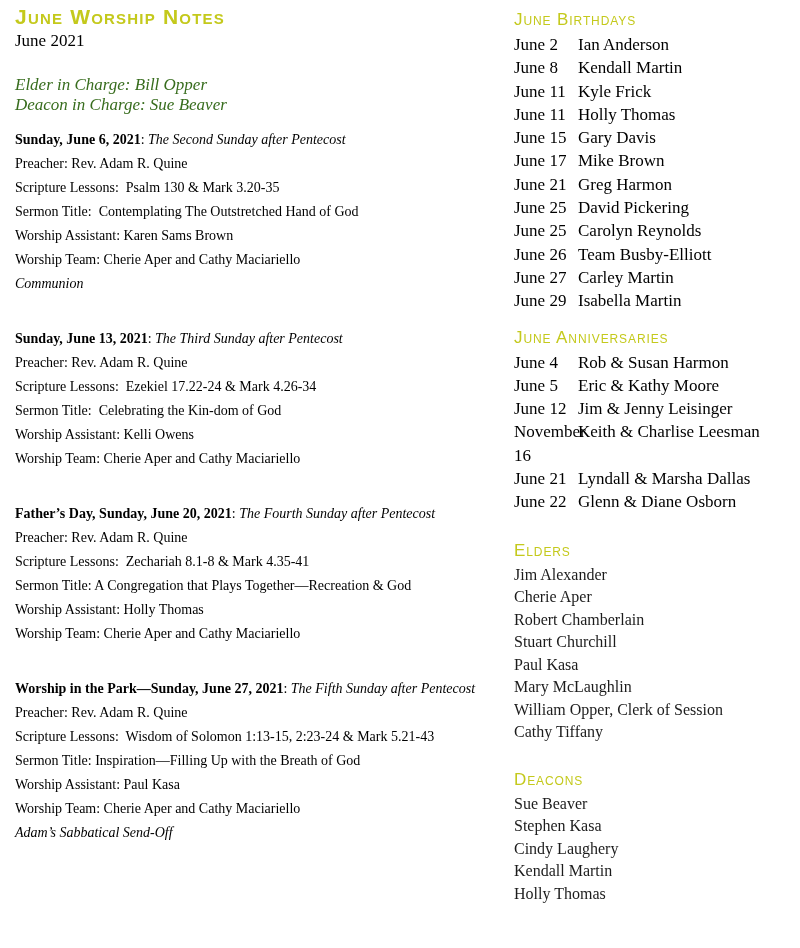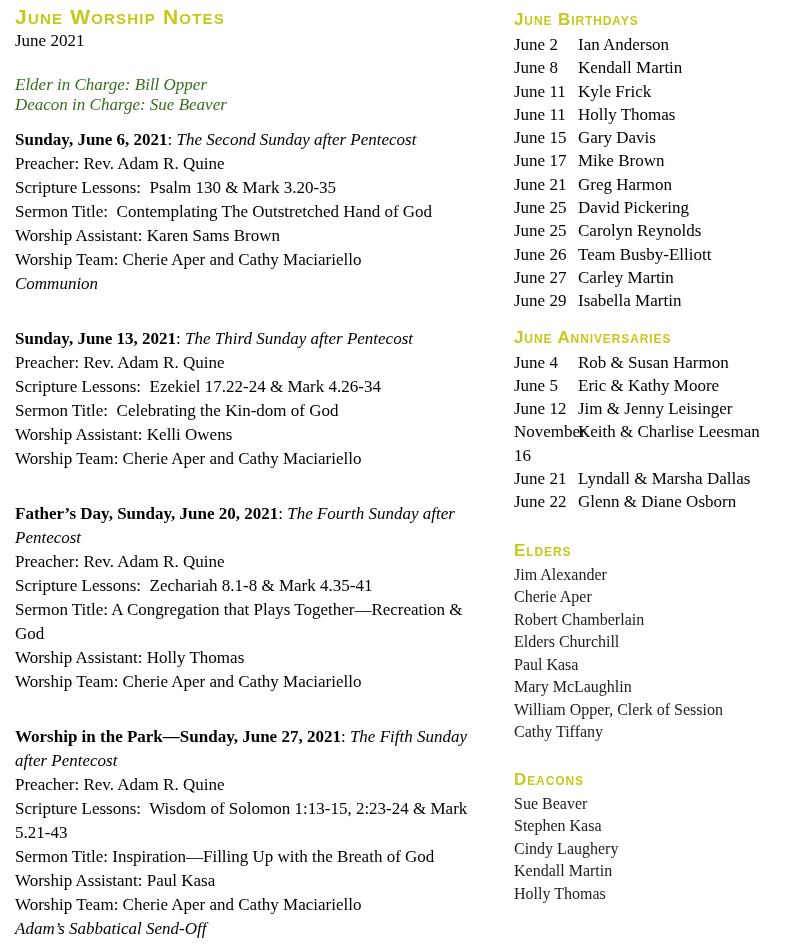--- a/index.html
+++ b/index.html
@@ -17,29 +17,29 @@
     font-size:21px;line-height:24px;color:var(--accent,#c4c91c);margin:0;
   }
   .issue-date{font-size:17px;line-height:21px;margin-top:1px;}
 
   .charges{margin-top:24px;color:var(--green,#386d1e);font-style:italic;}
   .charges .charge-line{font-size:17px;line-height:19.5px;}
 
   #services{margin-top:14px;}
   .service{margin-top:31px;}
   .service:first-child{margin-top:0;}
-  .service .line{font-size:17px;line-height:24px;}
+  .service .line{font-size:14px;line-height:24px;}
   .svc-heading{white-space:pre-wrap;}
   .svc-date{font-weight:bold;}
   .svc-title{font-style:italic;}
   .detail{white-space:pre-wrap;}
   .note{font-style:italic;}
 
   .section-heading{
-    font-family:"Liberation Sans", sans-serif;font-weight:bold;
+    font-family:"Liberation Sans", sans-serif;font-weight:normal;
     font-variant:small-caps;letter-spacing:0.9px;
     font-size:17px;line-height:24px;color:var(--accent,#c4c91c);margin:0 0 1px 0;
   }
   .dated-row{display:flex;font-size:17px;line-height:23.3px;}
   .dated-row .d{width:64px;flex:none;}
   .dated-row .n{flex:1;}
   .sec-anniversaries{margin-top:13px;}
   .sec-elders{margin-top:25px;}
   .sec-deacons{margin-top:24px;}
   .name-row{font-size:16px;line-height:22.5px;color:#1c1c1c;}
@@ -219,21 +219,21 @@
 
   <div class="name-row">
     <span>Cherie Aper</span>
   </div>
 
   <div class="name-row">
     <span>Robert Chamberlain</span>
   </div>
 
   <div class="name-row">
-    <span>Elders Churchill</span>
+    <span>Stuart Churchill</span>
   </div>
 
   <div class="name-row">
     <span>Paul Kasa</span>
   </div>
 
 
   <div class="name-row">
     <span>Mary McLaughlin</span>
   </div>

